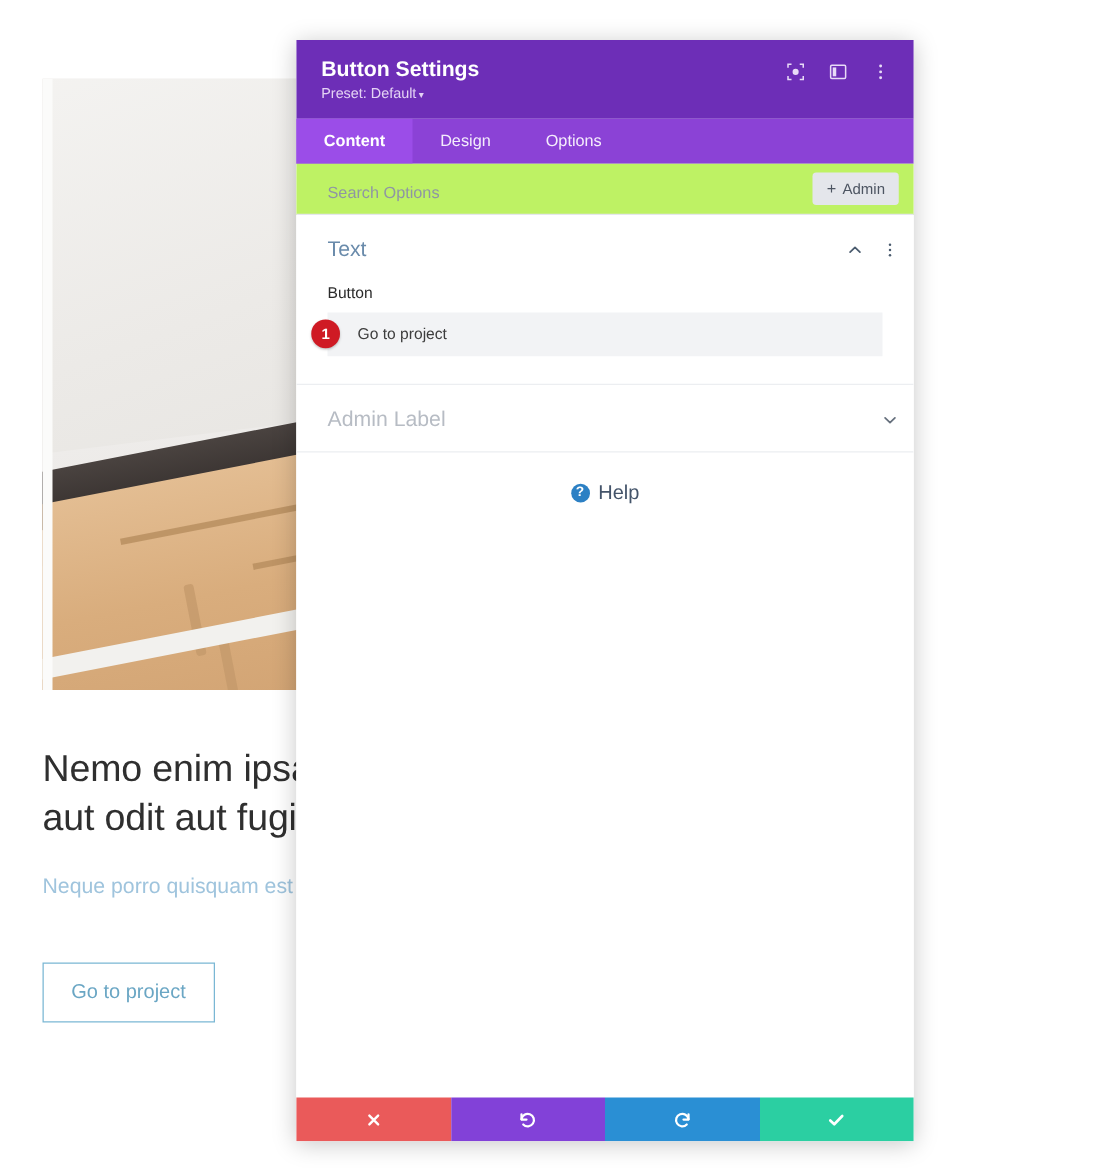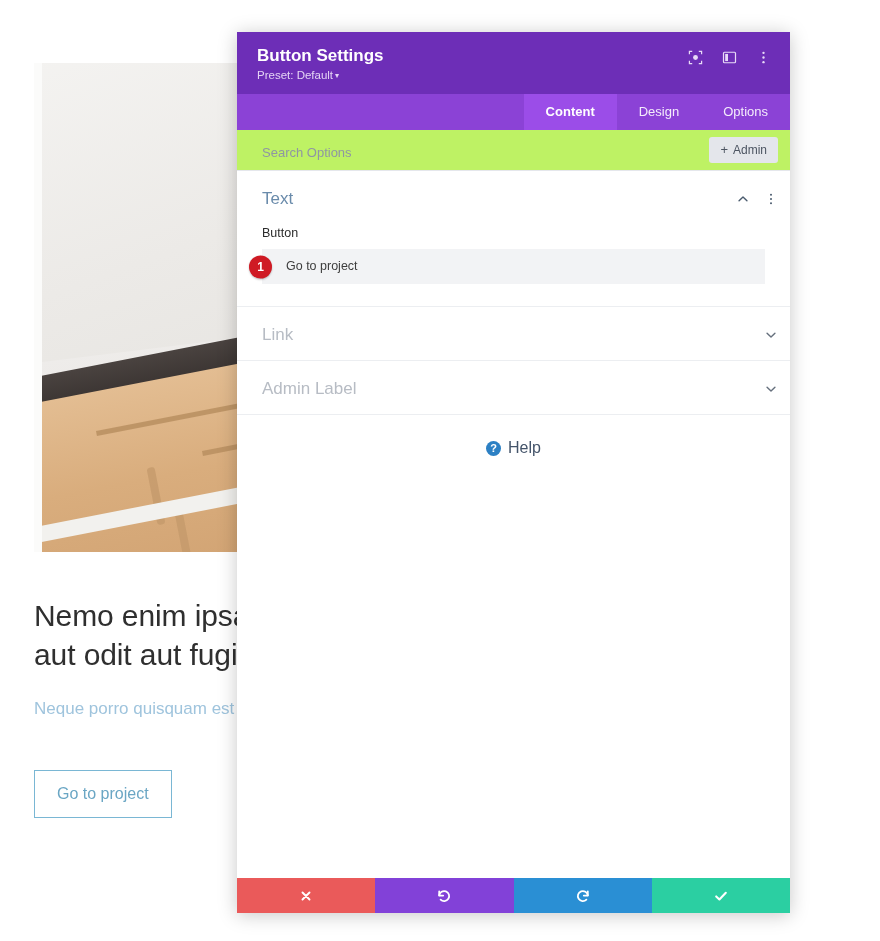--- a/index.html
+++ b/index.html
@@ -136,21 +136,21 @@
     background: transparent;
     cursor: pointer;
   }
 
   
 
   #modal {
     position: absolute;
     left: 237px;
     top: 32px;
-    width: 553px;
+    width: 494px;
     height: 881px;
     background: #ffffff;
     box-shadow: 0 2px 18px rgba(0,0,0,.22);
     display: flex;
     flex-direction: column;
     overflow: hidden;
   }
 
   #modal-header {
     background: #6c2eb9;
@@ -193,21 +193,20 @@
     align-items: center;
     justify-content: center;
     cursor: pointer;
   }
   .header-icons .hicon svg { display: block; }
 
   #modal-tabs {
     display: flex;
     background: #8b42d6;
     flex: 0 0 auto;
-    justify-content: flex-end;
   }
   .tab {
     padding: 9px 22px 10px 22px;
     font-size: 13px;
     color: #f4ecfc;
     cursor: pointer;
     line-height: 17px;
   }
   .tab.active {
     background: #9b4de8;
@@ -481,32 +480,20 @@
 
         <div class="section-body">
           <div class="field-label">Button</div>
           <div class="field-input-wrap">
             <div class="step-badge">1</div>
             <input class="field-input" type="text" value="Go to project" style="">
           </div>
         </div>
       </div>
 
-      <div class="section collapsed">
-        <div class="section-head">
-          <span class="section-title">Link</span>
-          <span class="section-head-icons">
-            <span class="sicon">
-              <svg width="14" height="14" viewBox="0 0 16 16" fill="none" stroke="currentColor" stroke-width="1.6" stroke-linecap="round" stroke-linejoin="round">
-                <path d="M3.5 6L8 10.4L12.5 6"></path>
-              </svg>
-            </span>
-          </span>
-        </div>
-      </div>
 
       <div class="section collapsed">
         <div class="section-head">
           <span class="section-title">Admin Label</span>
           <span class="section-head-icons">
             <span class="sicon">
               <svg width="14" height="14" viewBox="0 0 16 16" fill="none" stroke="currentColor" stroke-width="1.6" stroke-linecap="round" stroke-linejoin="round">
                 <path d="M3.5 6L8 10.4L12.5 6"></path>
               </svg>
             </span>

